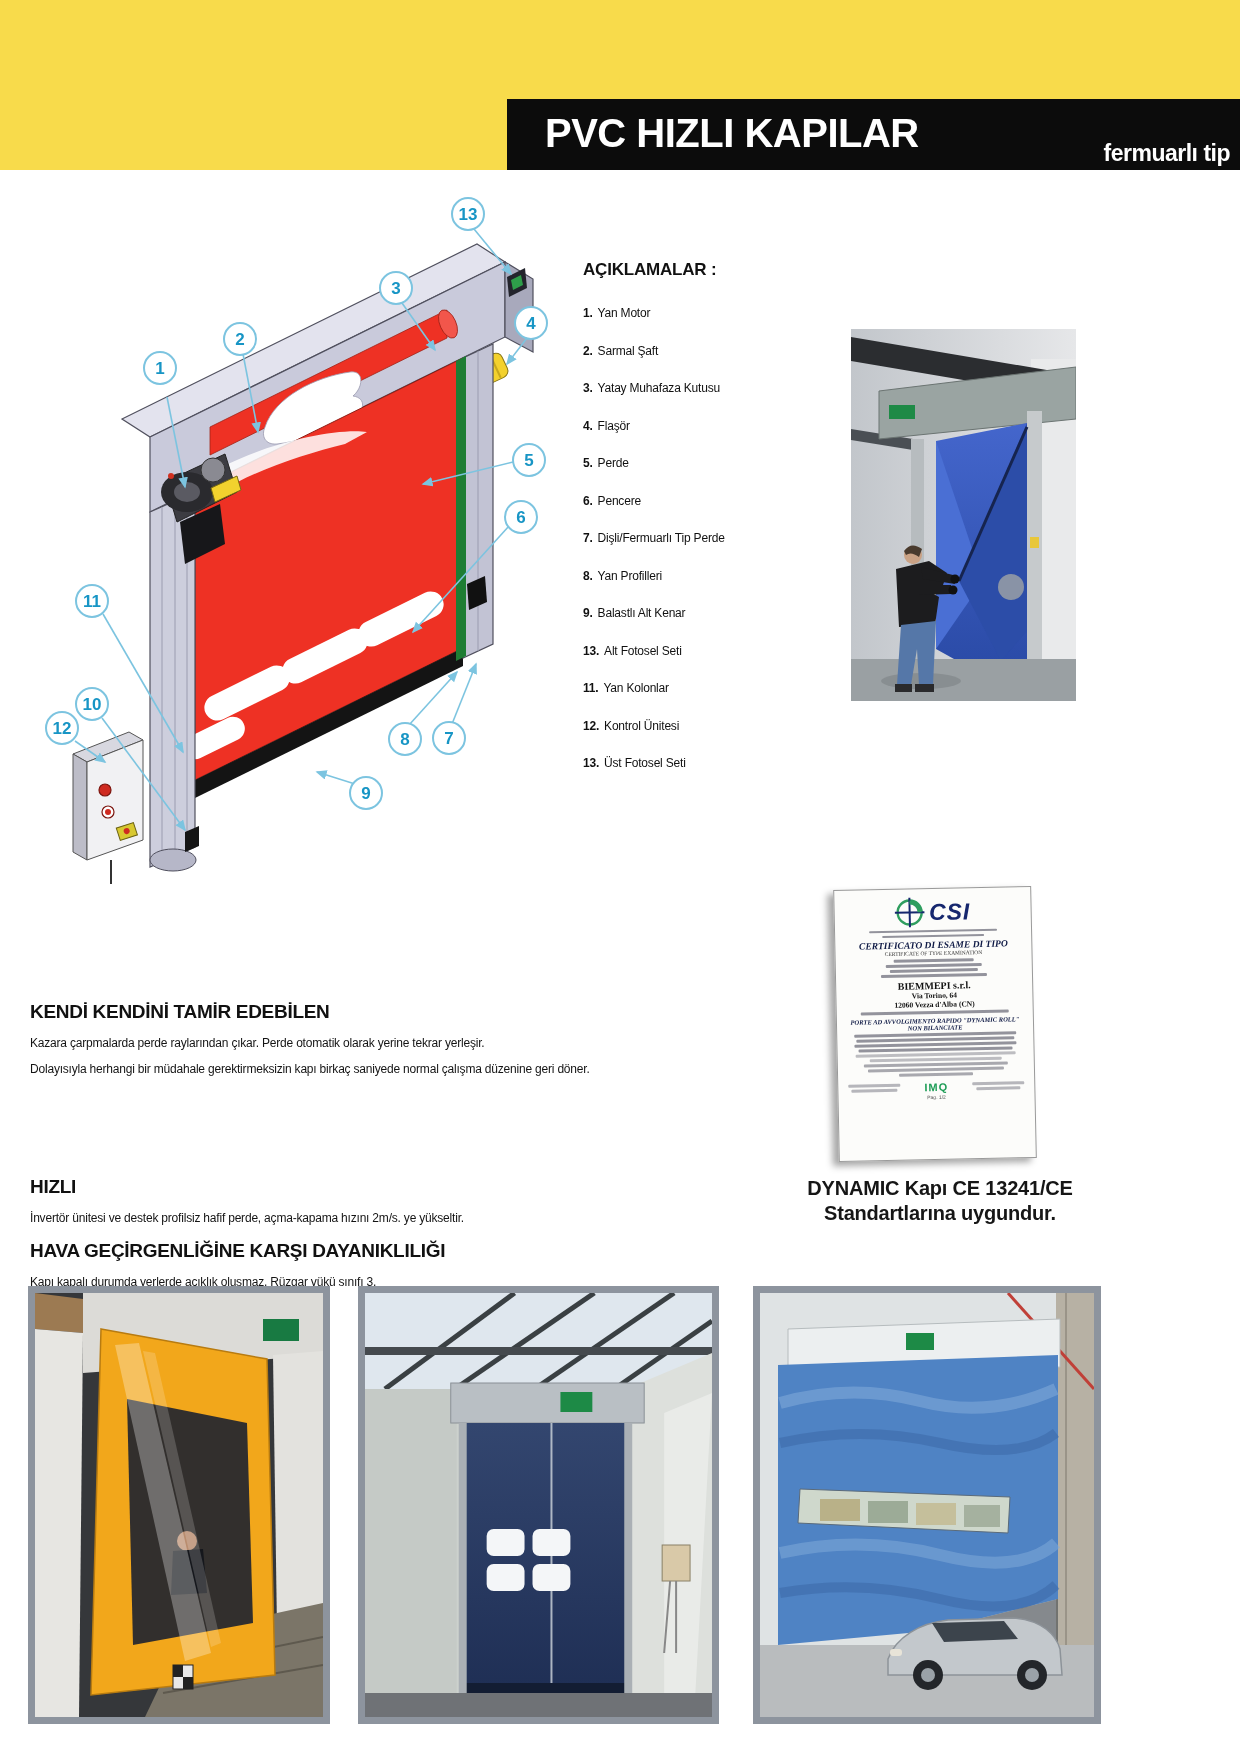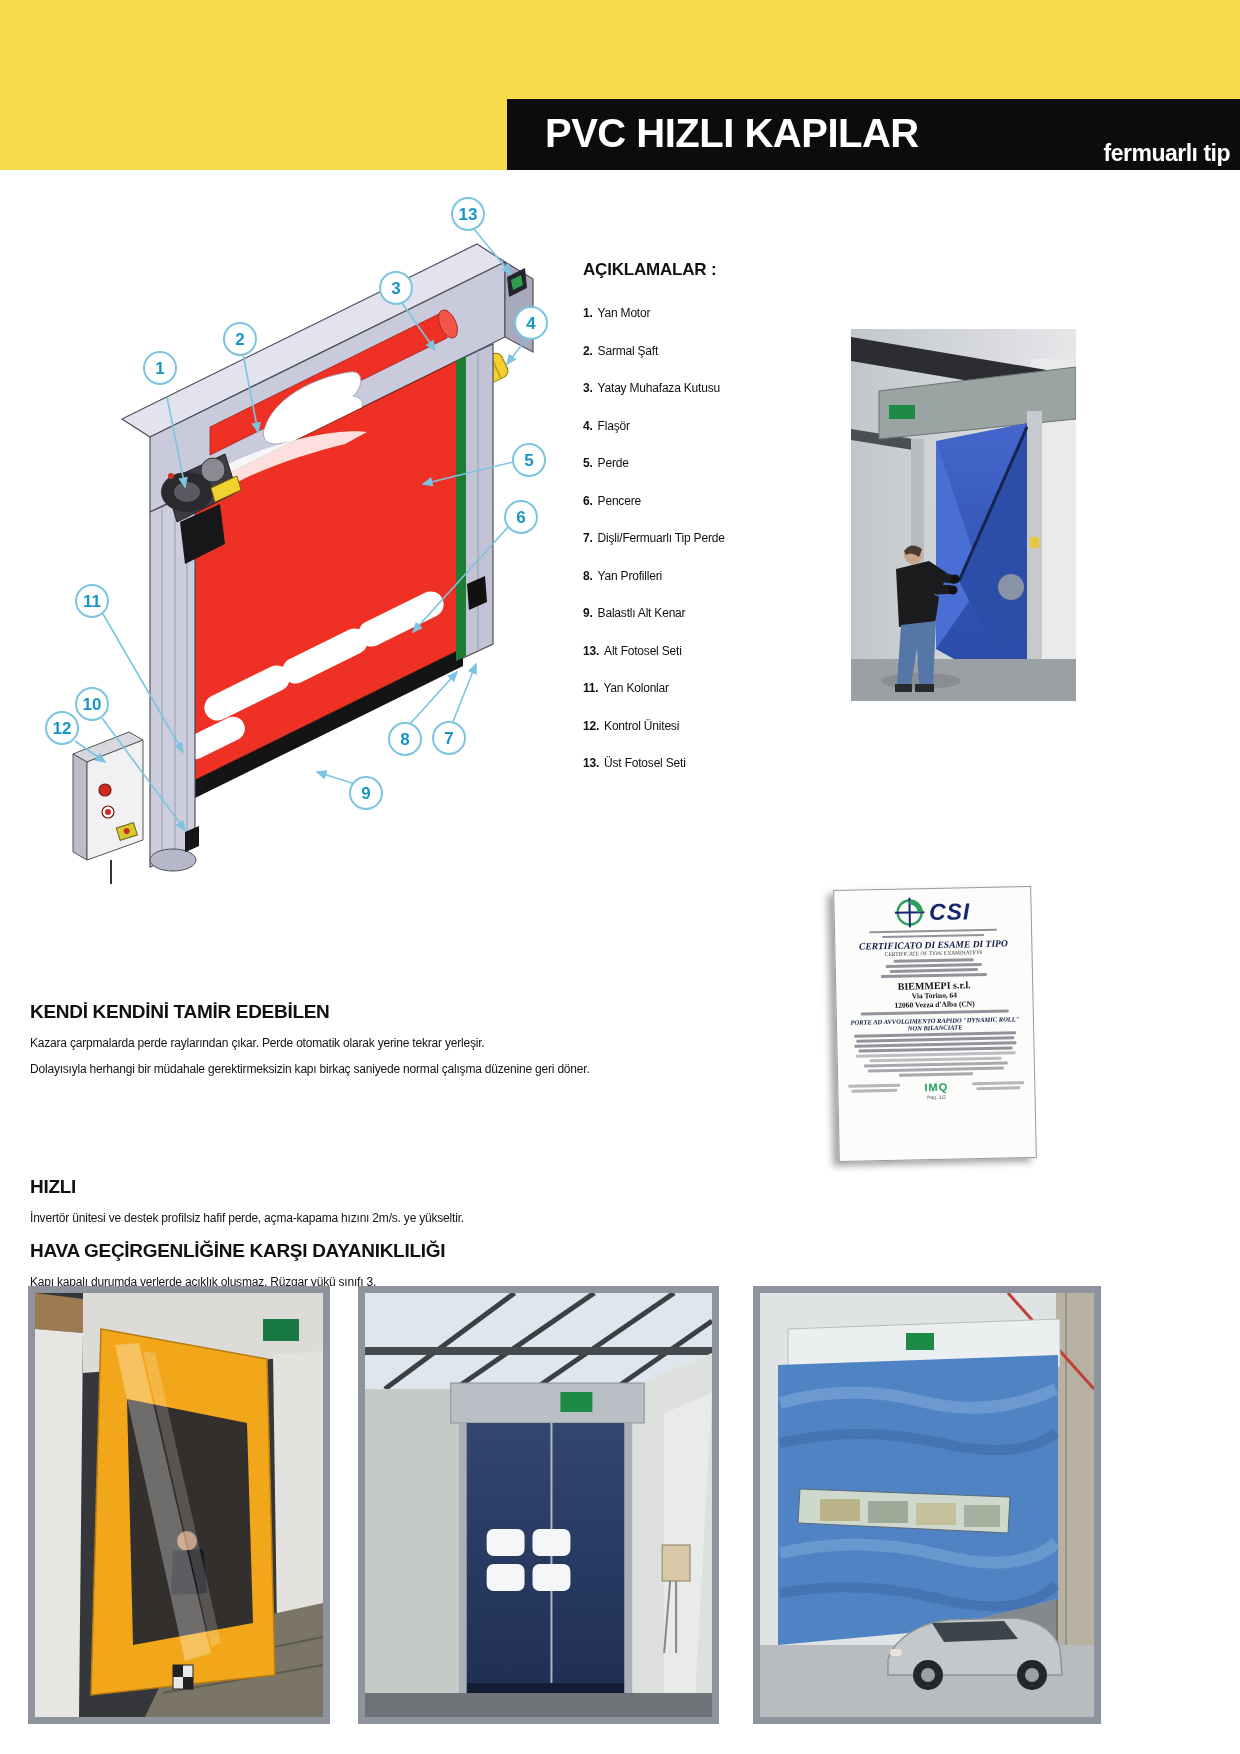--- a/index.html
+++ b/index.html
@@ -320,20 +320,24 @@
         </div>
       <span class="imq">IMQ</span>
       <div class="fbars">
           <div class="mline" style="width:100%;opacity:.5"></div>
           <div class="mline" style="width:85%;opacity:.5"></div>
         </div>
     </div>
     <div class="cert-page">Pag. 1/2</div>
   </div>
 
+  <div class="cert-caption">
+    <div>DYNAMIC Kapı CE 13241/CE</div>
+    <div>Standartlarına uygundur.</div>
+  </div>
 
   <div class="sec sec1">
     <h3>KENDİ KENDİNİ TAMİR EDEBİLEN</h3>
     <p>Kazara çarpmalarda perde raylarından çıkar. Perde otomatik olarak yerine tekrar yerleşir.</p>
     <p>Dolayısıyla herhangi bir müdahale gerektirmeksizin kapı birkaç saniyede normal çalışma düzenine geri döner.</p>
   </div>
   <div class="sec sec2">
   </div>
   <div class="sec sec3">
     <h3>HIZLI</h3>

